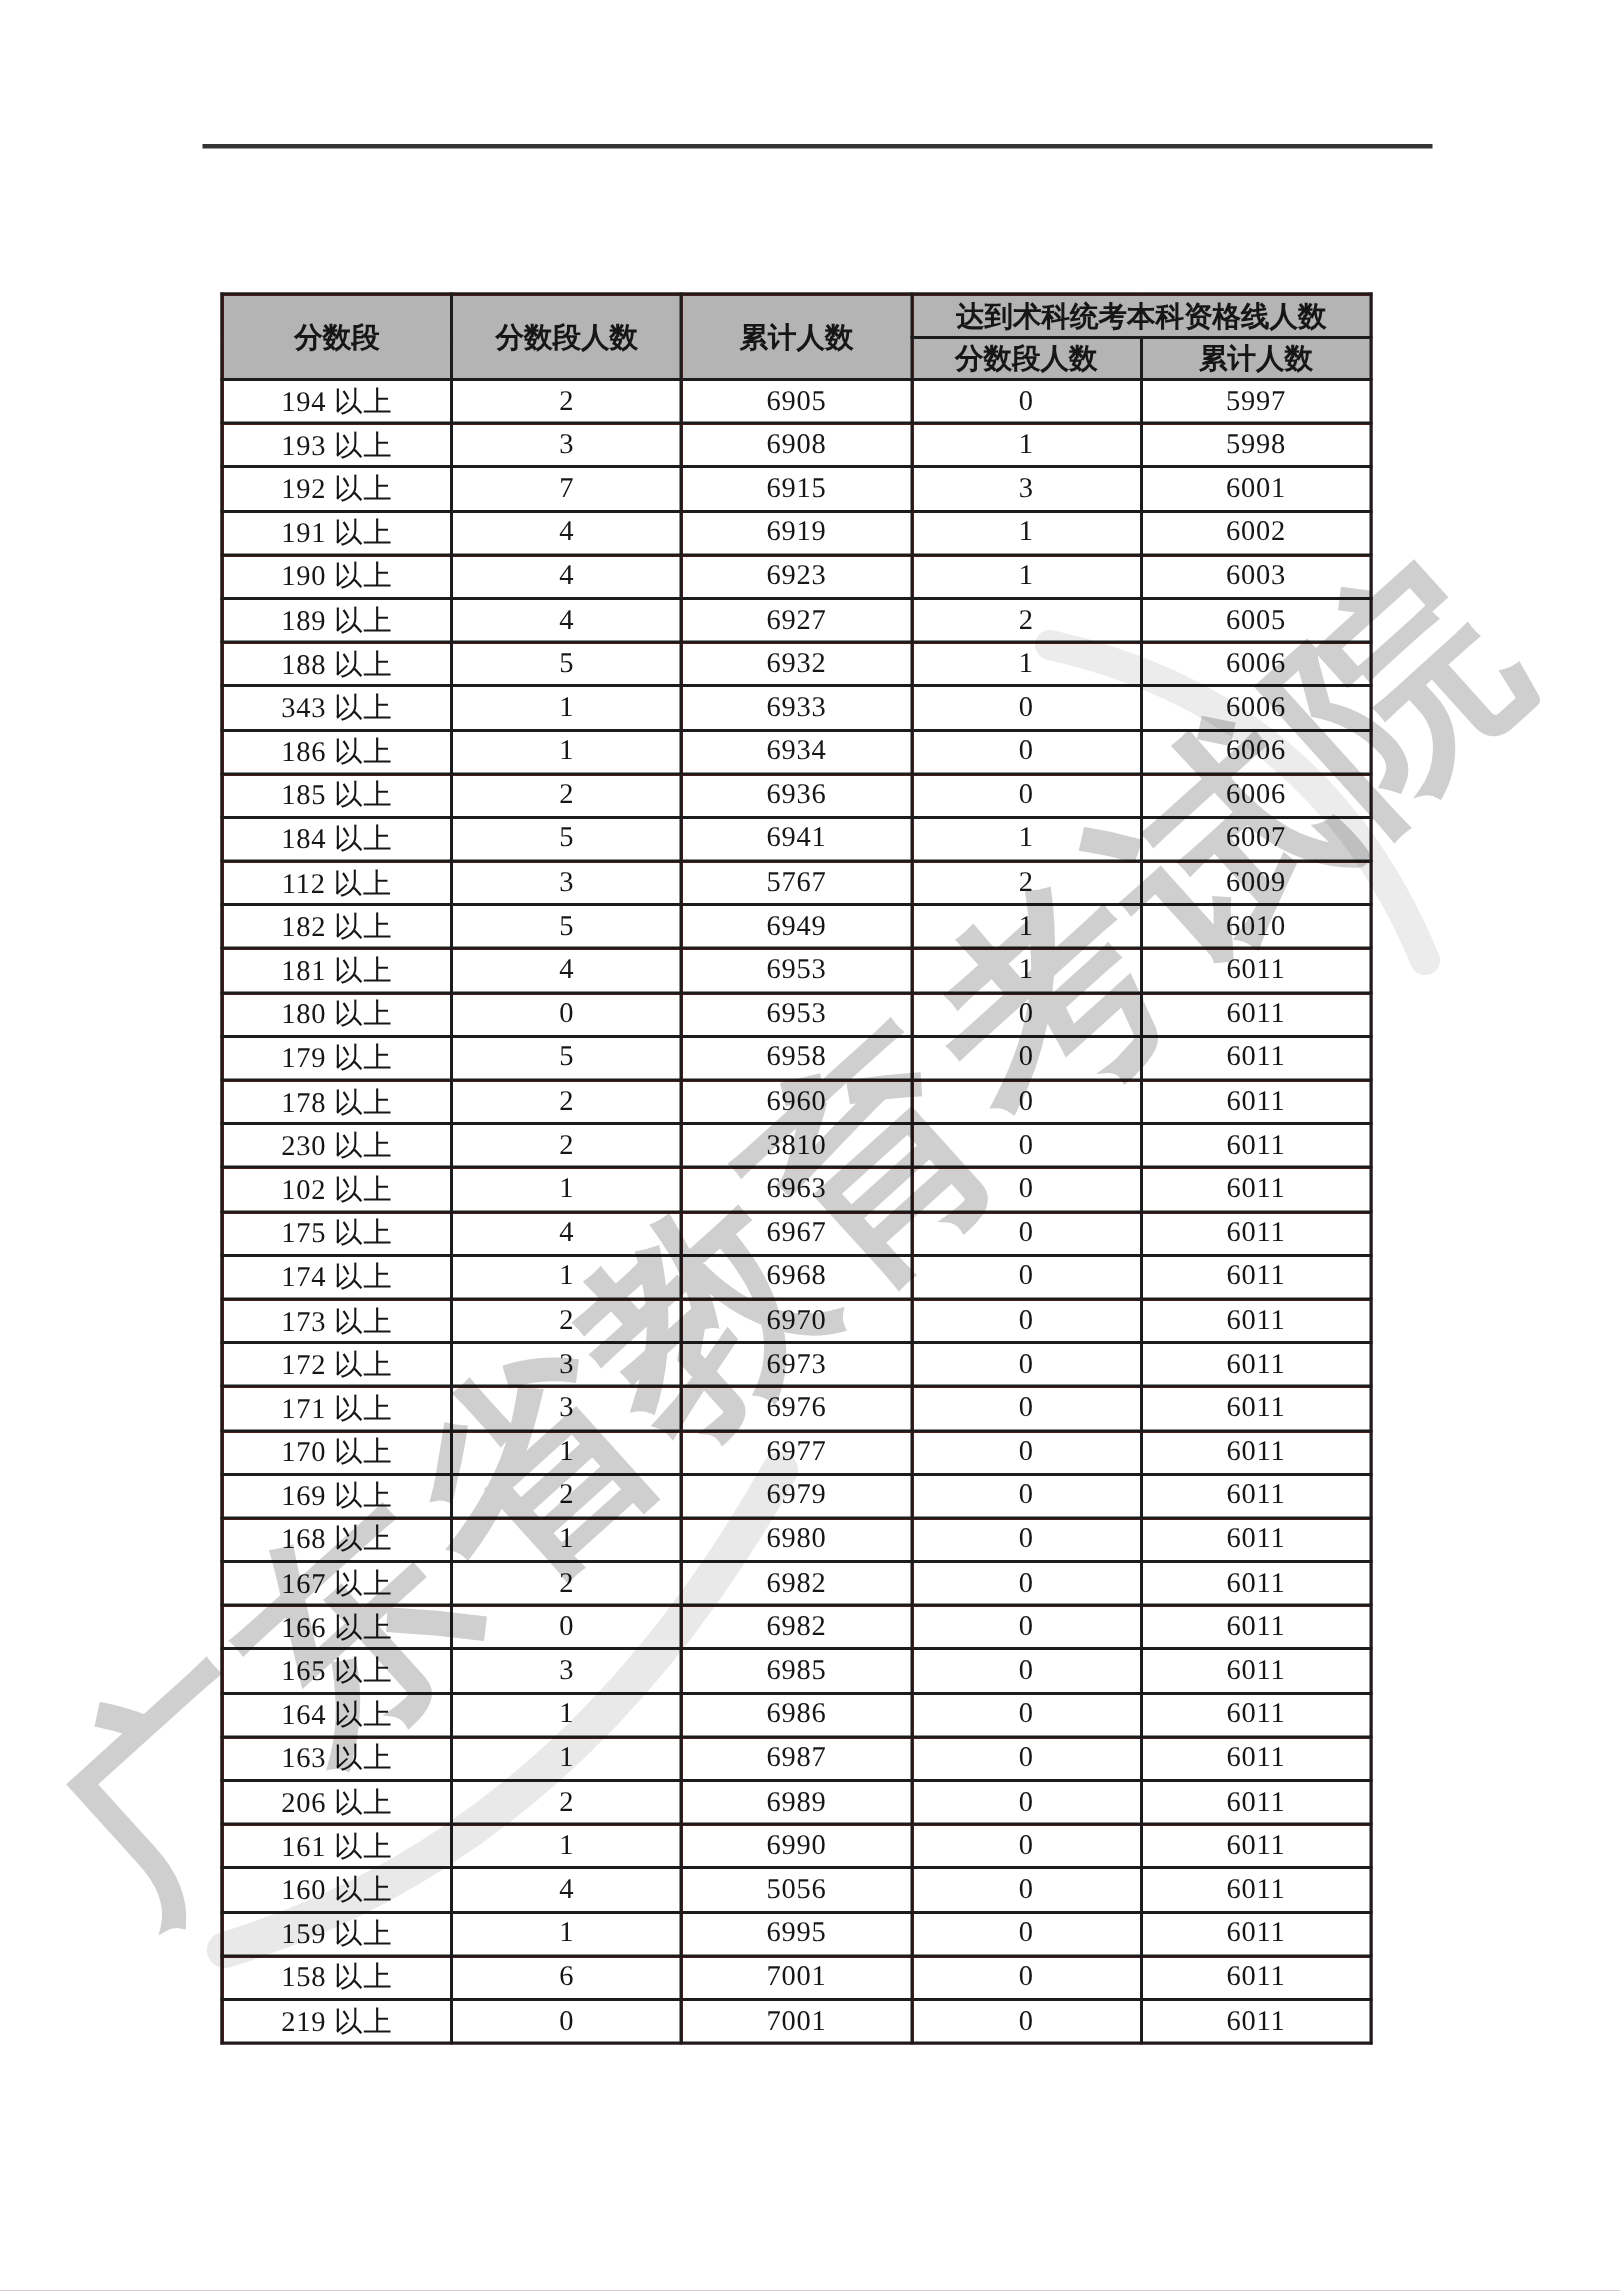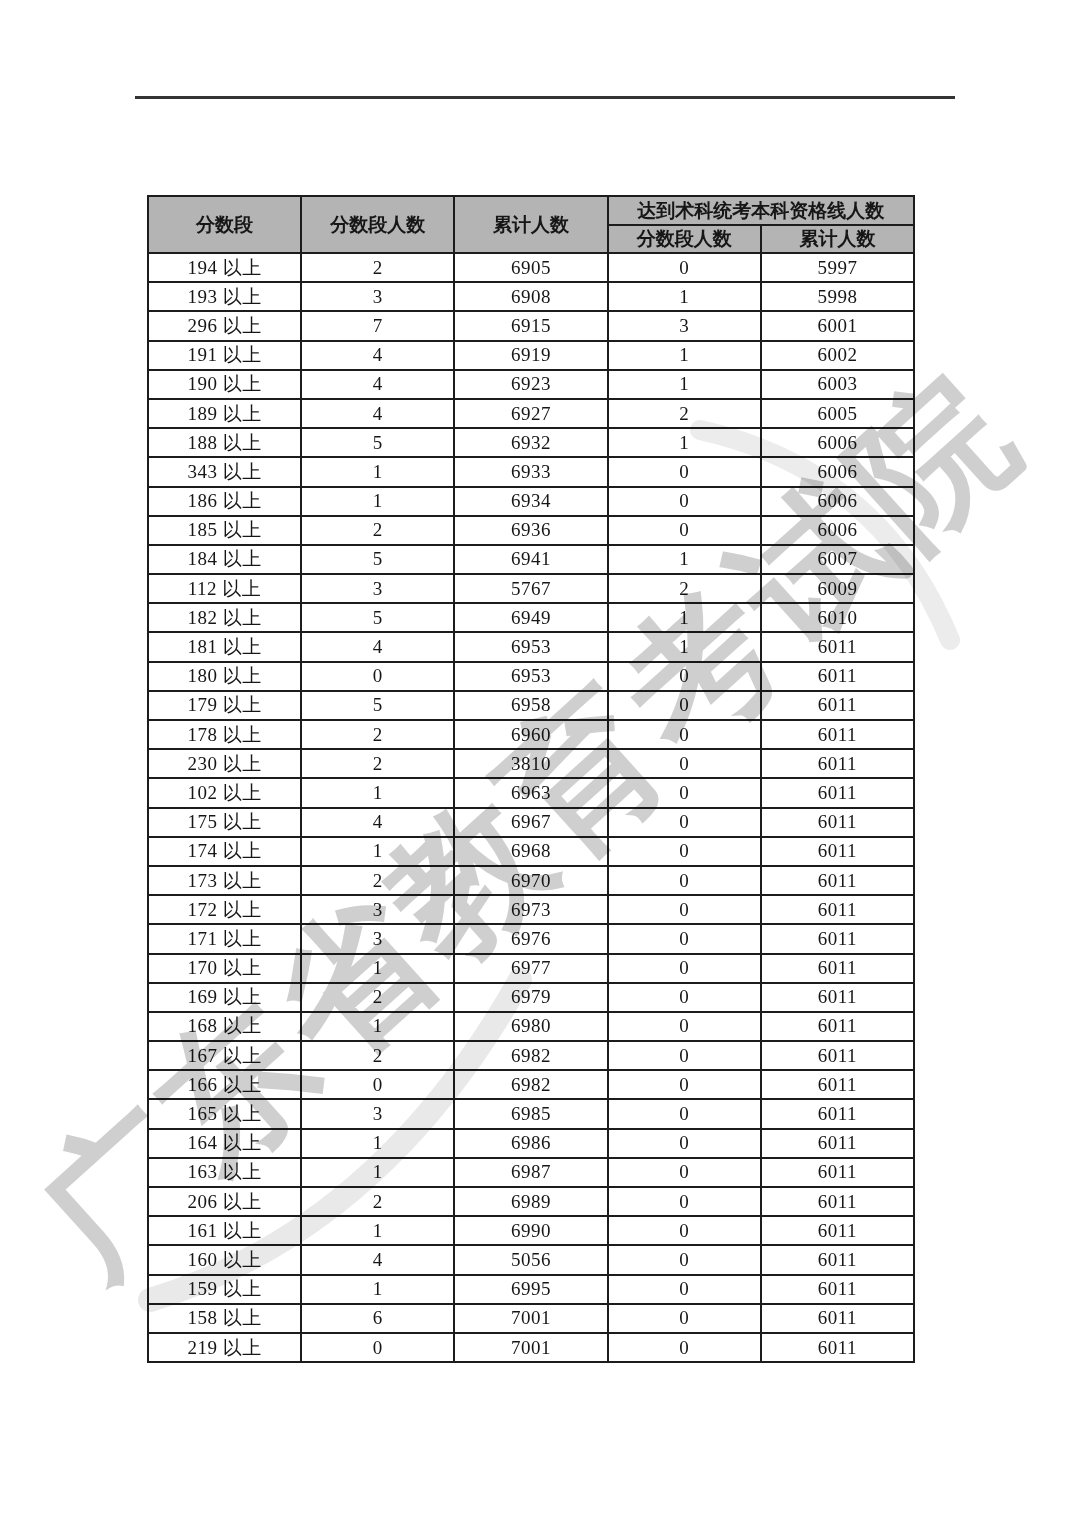--- a/index.html
+++ b/index.html
@@ -119,21 +119,21 @@
           <td>5997</td>
         </tr>
         <tr>
           <td>193 以上</td>
           <td>3</td>
           <td>6908</td>
           <td>1</td>
           <td>5998</td>
         </tr>
         <tr>
-          <td>296 以上</td>
+          <td>192 以上</td>
           <td>7</td>
           <td>6915</td>
           <td>3</td>
           <td>6001</td>
         </tr>
         <tr>
           <td>191 以上</td>
           <td>4</td>
           <td>6919</td>
           <td>1</td>

